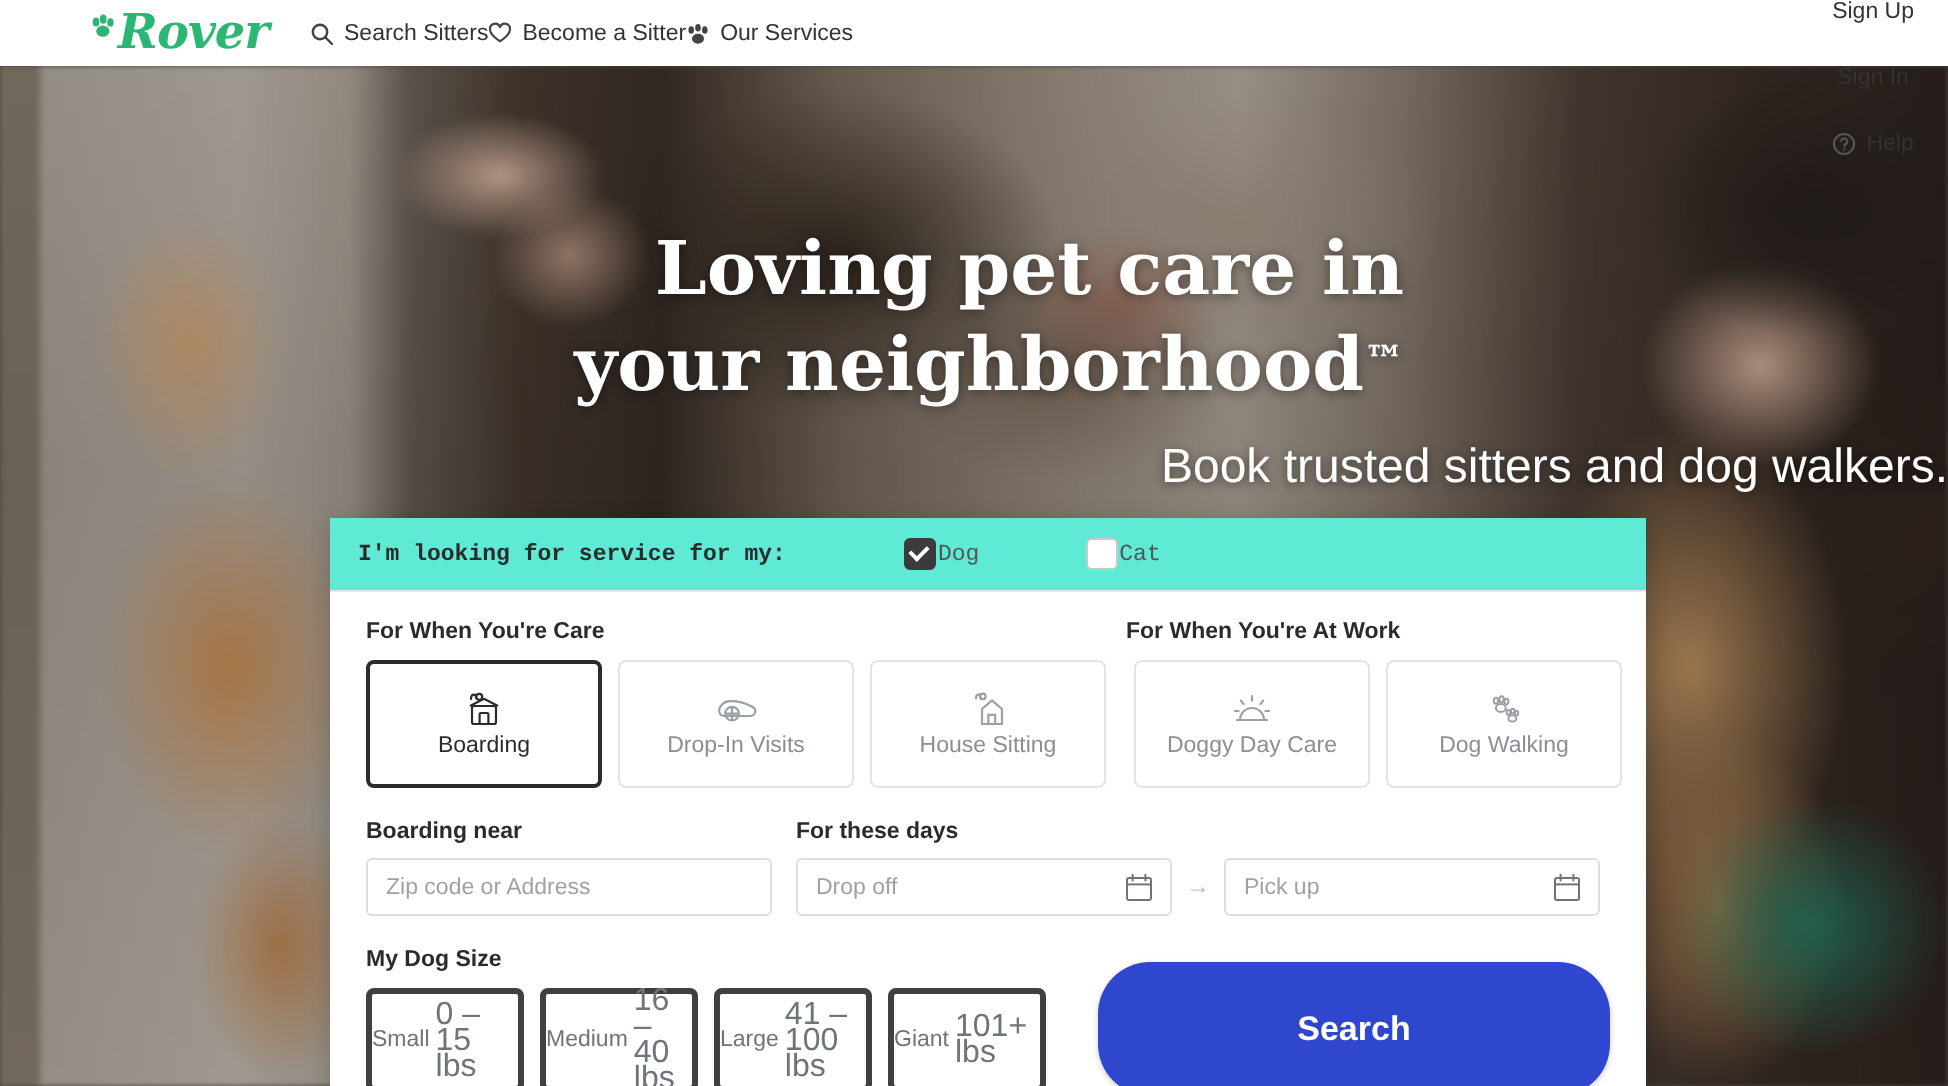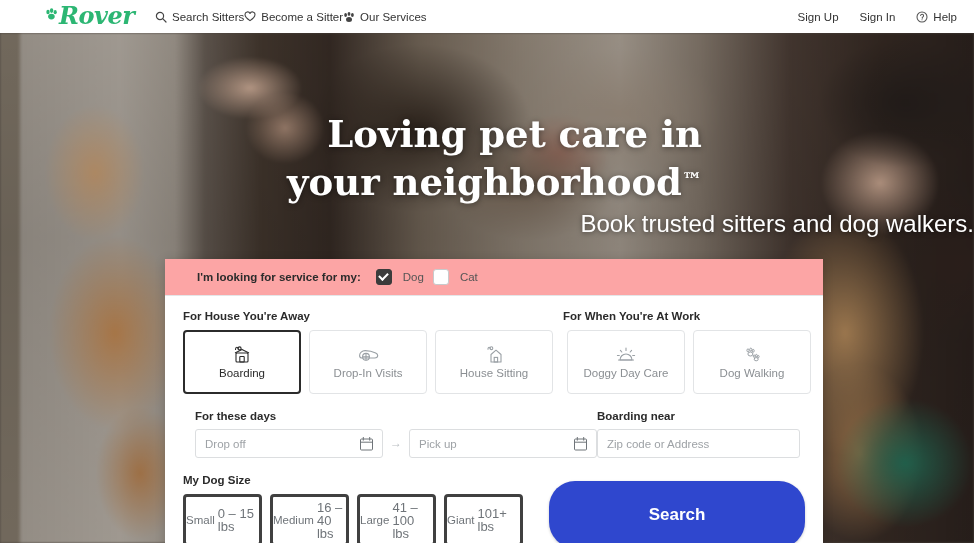--- a/index.html
+++ b/index.html
@@ -65,20 +65,21 @@
     gap: 0;
   }
   .nav-right {
     position: absolute;
     right: 17px;
     top: 0;
     height: 33px;
     display: flex;
     align-items: center;
     gap: 21px;
+    flex-direction: column;
   }
   .nav-item {
     display: flex;
     align-items: center;
     gap: 5px;
     font-size: 11.5px;
     color: #333333;
     cursor: pointer;
     white-space: nowrap;
   }
@@ -158,21 +159,21 @@
     text-shadow: 0 1px 6px rgba(0,0,0,0.45);
     max-width: 430px;
     margin: 0 auto;
   }
   .hero-title .tm {
     font-size: 20px;
     vertical-align: 8px;
     letter-spacing: 0;
   }
   .hero-sub {
-    margin-top: 4px;
+    margin-top: 14px;
     font-family: "Liberation Sans", sans-serif;
     font-weight: normal;
     font-size: 24px;
     line-height: 29px;
     color: #ffffff;
     text-shadow: 0 1px 5px rgba(0,0,0,0.5);
   }
 
   
   .panel {
@@ -181,34 +182,35 @@
     top: 259px;
     width: 658px;
     height: 290px;
     background: #ffffff;
     box-shadow: 0 2px 10px rgba(0,0,0,0.18);
     z-index: 10;
     overflow: hidden;
   }
   .panel-head {
     height: 37px;
-    background: #fca5a5;
+    background: #5eead4;
     border-bottom: 1px solid #e4e6e8;
     display: flex;
     align-items: center;
-    padding-left: 32px;
+    padding-left: 14px;
     gap: 9px;
+    font-family: Liberation Mono, monospace;
   }
   .panel-head-label {
     font-size: 11.5px;
     font-weight: bold;
     color: #2b2b2b;
     margin-right: 6px;
   }
-  .pet-opt { display: flex; align-items: center; gap: 11px; cursor: pointer; }
+  .pet-opt { display: flex; align-items: center; gap: 1px; cursor: pointer; margin-left: 44px; }
   .cbox {
     width: 16px; height: 16px;
     border-radius: 3px;
     border: 1px solid #c8cacc;
     background: #ffffff;
     display: flex; align-items: center; justify-content: center;
   }
   .cbox.on {
     background: #3b3b3b;
     border-color: #3b3b3b;
@@ -330,21 +332,21 @@
     border: 3px solid #404040;
     border-radius: 4px;
     background: #ffffff;
     display: flex;
     align-items: center;
     justify-content: center;
     gap: 3px;
     cursor: pointer;
   }
   .size-name { font-size: 11.5px; color: #6f7479; line-height: 13px; }
-  .size-range { font-size: 13px; color: #6f7479; line-height: 13px; }
+  .size-range { font-size: 16px; color: #6f7479; line-height: 13px; }
 
   .search-btn {
     position: absolute;
     left: 549px;
     top: 481px;
     width: 256px;
     height: 67px;
     background: #2f47ce;
     border: none;
     border-radius: 26px;
@@ -452,21 +454,21 @@
 
       <label class="pet-opt">
         <span class="cbox"></span>
         <span class="pet-label">Cat</span>
       </label>
     </div>
 
     <div class="panel-body">
 
       <div class="group-labels">
-        <span class="group-label gl-away">For House You're Away</span>
+        <span class="group-label gl-away">For When You're Care</span>
         <span class="group-label">For When You're At Work</span>
       </div>
 
       <div class="svc-row">
         <div class="svc-away">
 
           <div class="svc sel">
             <span class="svc-ico">
               <svg width="22" height="19" viewBox="0 0 22 19" fill="none" stroke="#2b2b2b" stroke-width="1.1">
                 <path d="M4.5 4.5c0-1.4.6-2.2 1.4-2.2.7 0 1.2.7 1.2 1.6" stroke-linecap="round"></path>
@@ -533,20 +535,27 @@
                 <ellipse cx="16.2" cy="14.2" rx="2" ry="1.6"></ellipse>
               </svg>
             </span>
             <span class="svc-label">Dog Walking</span>
           </div>
         </div>
       </div>
 
       <div class="field-row">
 
+        <div class="fld fld-zip">
+          <span class="fld-label">Boarding near</span>
+          <div class="fld-input">
+            <input type="text" value="" placeholder="Zip code or Address" style="">
+          </div>
+        </div>
+
         <div class="fld fld-dates">
           <span class="fld-label">For these days</span>
           <div class="dates-inputs">
 
             <div class="fld-input fld-drop">
               <input type="text" value="" placeholder="Drop off" style="">
               <span class="cal-ico">
                 <svg width="15" height="16" viewBox="0 0 15 16" fill="none" stroke="#6f7479" stroke-width="1">
                   <rect x="1.5" y="3" width="12" height="11" rx="1"></rect>
                   <line x1="1.5" y1="6.2" x2="13.5" y2="6.2"></line>
@@ -564,27 +573,20 @@
                 <svg width="15" height="16" viewBox="0 0 15 16" fill="none" stroke="#6f7479" stroke-width="1">
                   <rect x="1.5" y="3" width="12" height="11" rx="1"></rect>
                   <line x1="1.5" y1="6.2" x2="13.5" y2="6.2"></line>
                   <line x1="4.3" y1="1.4" x2="4.3" y2="4.2" stroke-linecap="round"></line>
                   <line x1="10.7" y1="1.4" x2="10.7" y2="4.2" stroke-linecap="round"></line>
                 </svg>
               </span>
             </div>
           </div>
         </div>
-
-        <div class="fld fld-zip">
-          <span class="fld-label">Boarding near</span>
-          <div class="fld-input">
-            <input type="text" value="" placeholder="Zip code or Address" style="">
-          </div>
-        </div>
       </div>
 
       <div class="size-label">My Dog Size</div>
 
       <div class="size-row">
         <div class="size">
           <span class="size-name">Small</span>
           <span class="size-range">0 – 15 lbs</span>
         </div>
         <div class="size">

